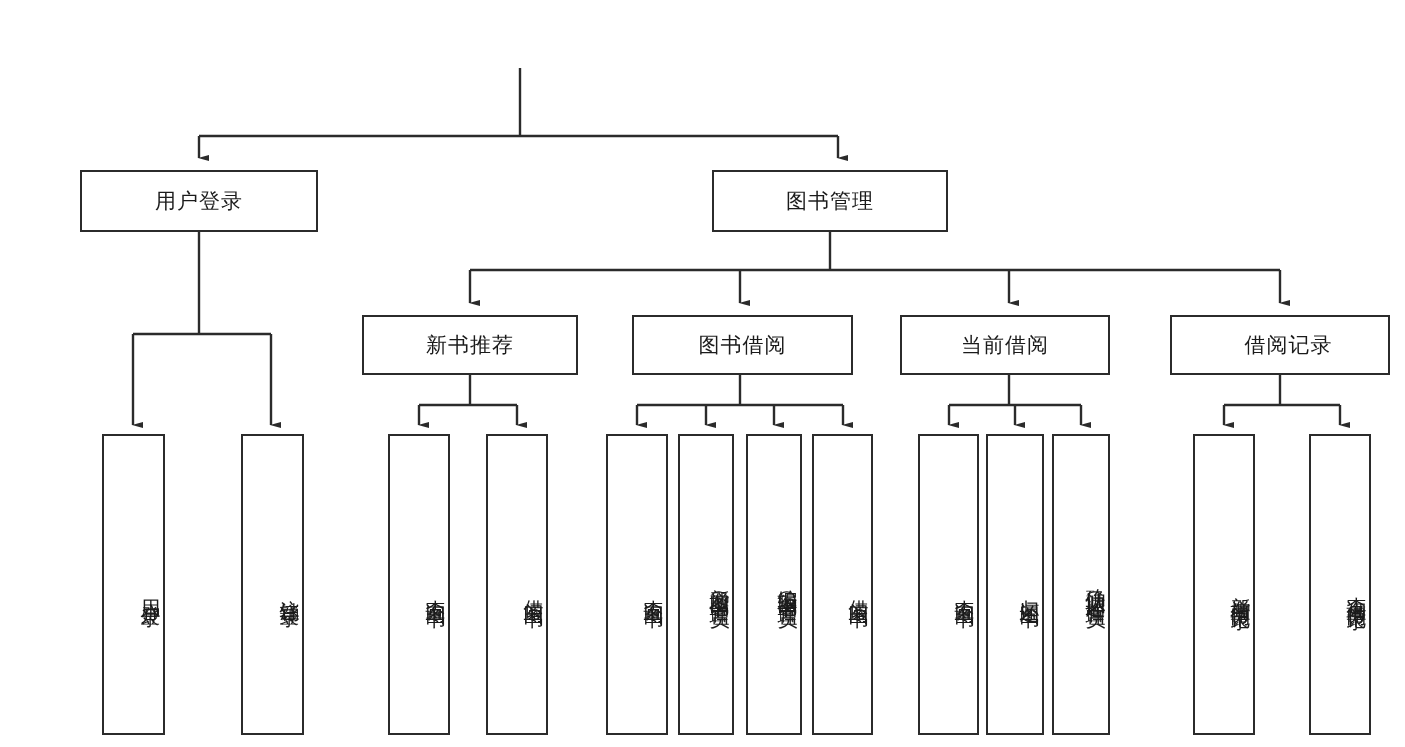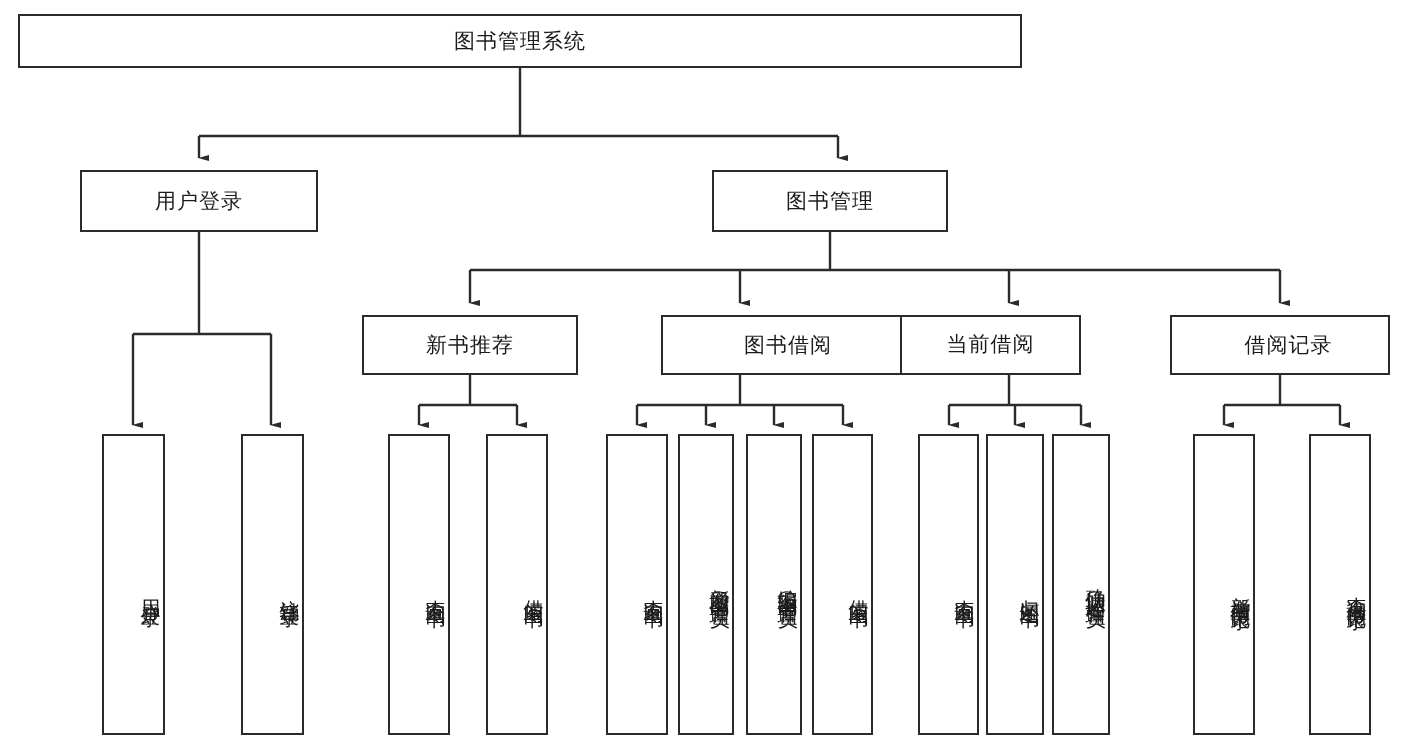--- a/index.html
+++ b/index.html
@@ -107,28 +107,27 @@
       <path d="M1015,405 L1015,425" marker-end="url(#arrow)"></path>
       <path d="M1081,405 L1081,425" marker-end="url(#arrow)"></path>
 
       <path d="M1280,375 L1280,405"></path>
       <path d="M1224,405 L1340,405"></path>
       <path d="M1224,405 L1224,425" marker-end="url(#arrow)"></path>
       <path d="M1340,405 L1340,425" marker-end="url(#arrow)"></path>
     </g>
   </svg>
 
-  <div class="node h root" style="left:18px;top:14px;width:1004px;height:54px;">图书管理系统</div>
 
   <div class="node h" style="left:80px;top:170px;width:238px;height:62px;">用户登录</div>
   <div class="node h" style="left:712px;top:170px;width:236px;height:62px;">图书管理</div>
 
   <div class="node h" style="left:362px;top:315px;width:216px;height:60px;text-align:right;">新书推荐</div>
-  <div class="node h" style="left:632px;top:315px;width:254px;height:60px;margin-left:29px;">图书借阅</div>
-  <div class="node h" style="left:900px;top:315px;width:181px;height:60px;font-family:Liberation Serif, serif;">当前借阅</div>
+  <div class="node h" style="left:632px;top:315px;width:221px;height:60px;">图书借阅</div>
+  <div class="node h" style="left:900px;top:315px;width:210px;height:60px;">当前借阅</div>
   <div class="node h" style="left:1170px;top:315px;width:220px;height:60px;padding-left:17px;">借阅记录</div>
 
   <div class="node v" style="left:102px;top:434px;width:63px;height:301px;">用户登录</div>
   <div class="node v" style="left:241px;top:434px;width:63px;height:301px;">注销登录</div>
 
   <div class="node v" style="left:388px;top:434px;width:62px;height:301px;">查询图书</div>
   <div class="node v" style="left:486px;top:434px;width:62px;height:301px;">借阅图书</div>
 
   <div class="node v" style="left:606px;top:434px;width:62px;height:301px;">查询图书</div>
   <div class="node v tall" style="left:678px;top:434px;width:56px;height:301px;">新增图书（管理员）</div>

